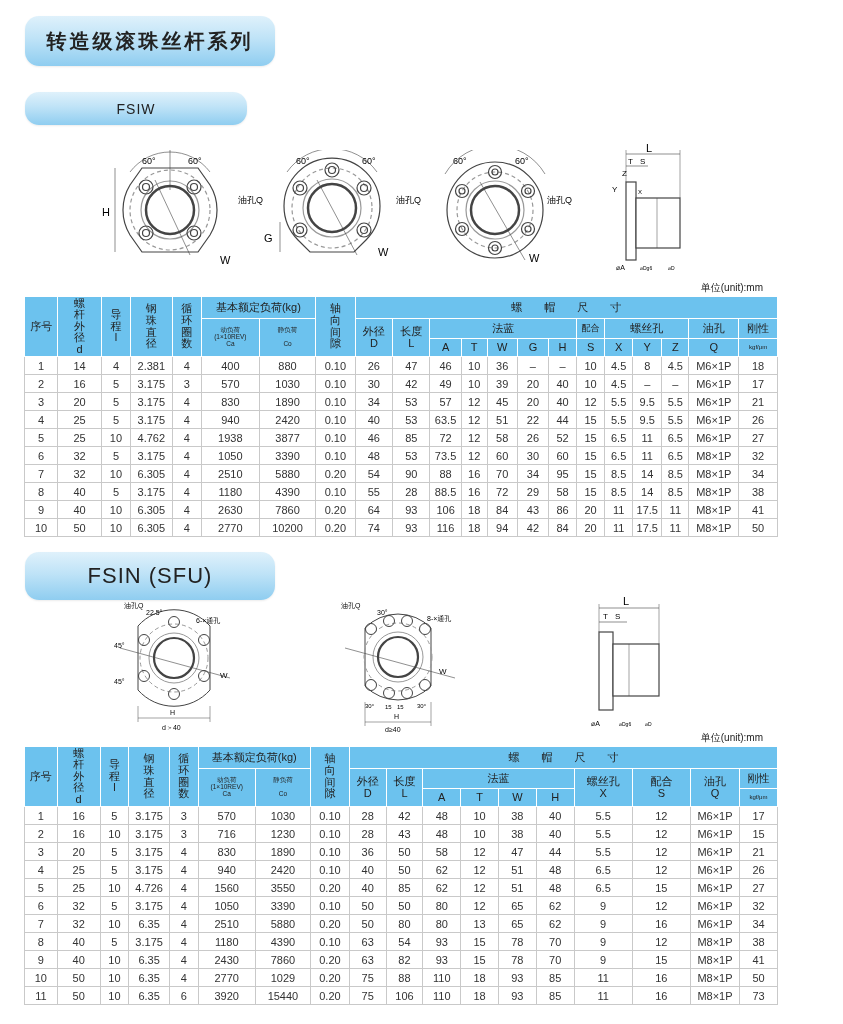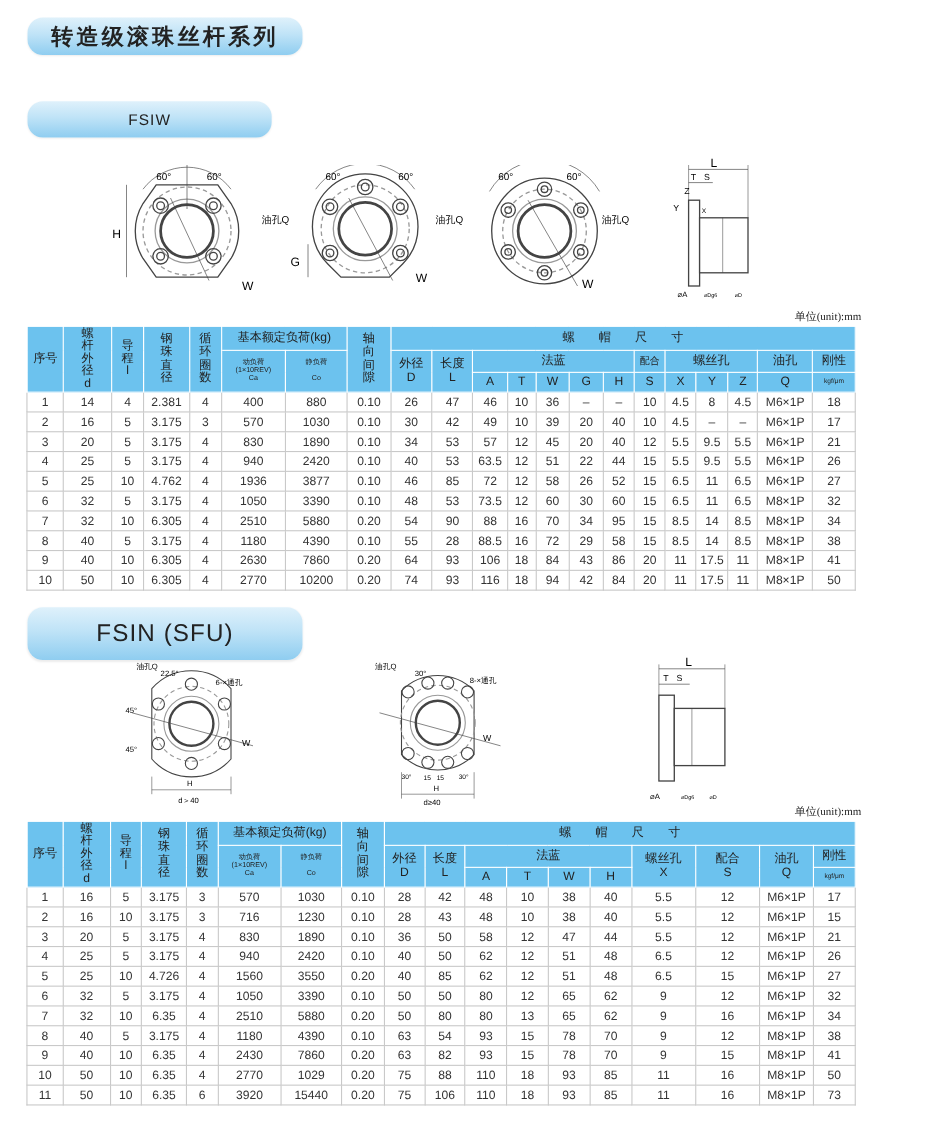--- a/index.html
+++ b/index.html
@@ -1,22 +1,22 @@
 <!DOCTYPE html>
 <html><head>
 <meta charset="utf-8">
 <style>
   html,body{margin:0;padding:0;background:#fff;}
   body{width:843px;height:1024px;position:relative;overflow:hidden;font-family:"DejaVu Sans","Liberation Sans",sans-serif;color:#222;}
   .pill{position:absolute;border-radius:14px;background:linear-gradient(180deg,#dff1fb 0%,#bfe3f7 45%,#8fcdf0 100%);display:flex;align-items:center;justify-content:center;color:#222;box-shadow:0 1px 2px rgba(0,0,0,0.08);}
   .pill span{font-family:"Liberation Sans",sans-serif;}
-  #title-pill{left:25px;top:16px;width:250px;height:34px;font-size:20px;font-weight:bold;letter-spacing:3px;}
+  #title-pill{left:25px;top:16px;width:250px;height:50px;font-size:20px;font-weight:bold;letter-spacing:3px;}
   #fsiw-pill{left:25px;top:92px;width:222px;height:33px;font-size:14px;letter-spacing:1px;}
   #fsin-pill{left:25px;top:552px;width:250px;height:48px;font-size:22px;letter-spacing:1px;}
-  .unit{position:absolute;right:60px;font-size:10px;font-family:Liberation Serif, serif;}
+  .unit{position:absolute;right:80px;font-size:10px;font-family:Liberation Sans, sans-serif;}
   table.spec{position:absolute;left:24px;border-collapse:collapse;font-family:"Liberation Sans",sans-serif;font-size:11px;table-layout:fixed;}
   table.spec th{background:#6cc2ee;border:1px solid #fff;color:#222;font-weight:normal;padding:0;text-align:center;line-height:1.05;}
   table.spec td{border:1px solid #c9c9c9;text-align:center;padding:0;height:17px;color:#333;}
   .vt{font-size:11px;}
   .tiny{font-size:6.5px;line-height:1.1;}
   .xs{font-size:6px;}
   svg text{font-family:"Liberation Sans",sans-serif;}
   .draw{position:absolute;}
 </style>
 </head>
@@ -293,21 +293,21 @@
         <td>5.5</td>
         <td>M6×1P</td>
         <td>26</td>
       </tr>
       <tr>
         <td>5</td>
         <td>25</td>
         <td>10</td>
         <td>4.762</td>
         <td>4</td>
-        <td>1936</td>
+        <td>1938</td>
         <td>3877</td>
         <td>0.10</td>
         <td>46</td>
         <td>85</td>
         <td>72</td>
         <td>12</td>
         <td>58</td>
         <td>26</td>
         <td>52</td>
         <td>15</td>

